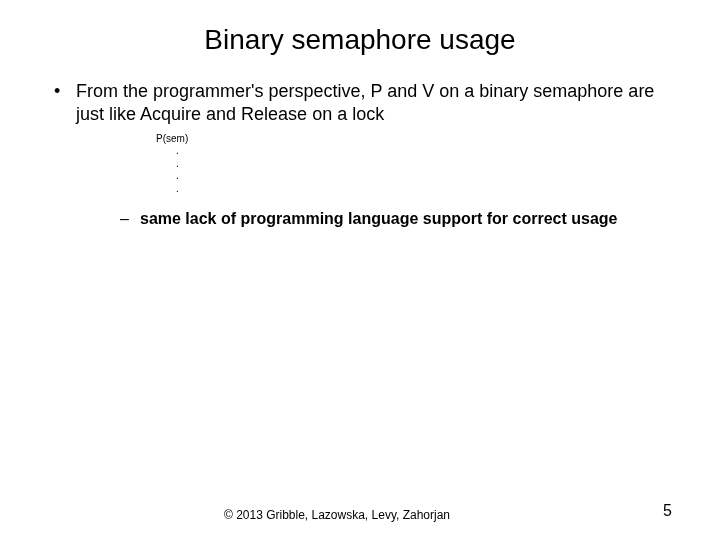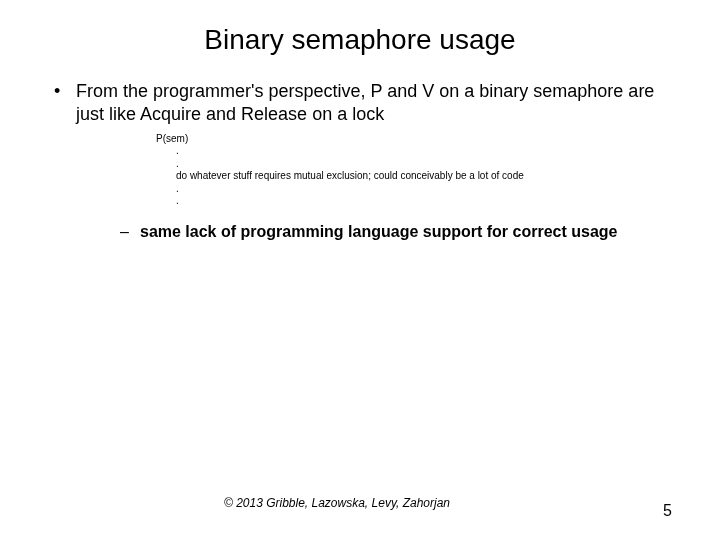--- a/index.html
+++ b/index.html
@@ -8,38 +8,37 @@
   .title { font-size: 28px; text-align: center; margin-bottom: 24px; font-weight: normal; }
   ul.top { list-style: none; }
   ul.top > li { position: relative; padding-left: 28px; font-size: 18px; line-height: 1.3; margin-bottom: 6px; }
   ul.top > li::before { content: "•"; position: absolute; left: 6px; top: 0; }
   .code-block { margin: 6px 0 6px 80px; font-size: 10px; line-height: 1.25; }
   .code-line { padding-left: 0; }
   .code-indent { padding-left: 20px; }
   ul.sub { list-style: none; margin: 14px 0 26px 40px; }
   ul.sub > li { position: relative; padding-left: 24px; font-size: 16px; font-weight: bold; line-height: 1.3; }
   ul.sub > li::before { content: "–"; position: absolute; left: 4px; top: 0; font-weight: normal; }
-  .footer { position: absolute; bottom: 30px; left: 0; width: 674px; text-align: center; font-size: 12px; font-style: italic; }
+  .footer { position: absolute; bottom: 18px; left: 0; width: 674px; text-align: center; font-size: 12px; }
   .pagenum { position: absolute; bottom: 20px; right: 48px; font-size: 16px; }
 </style>
 </head>
 <body>
 
 <div class="slide">
   <h1 class="title">Binary semaphore usage</h1>
 
   <ul class="top">
     <li>
       <span>From the programmer's perspective, P and V on a binary semaphore are just like Acquire and Release on a lock</span>
 
       <div class="code-block">
         <div class="code-line">P(sem)</div>
         <div class="code-indent">.</div>
         <div class="code-indent">.</div>
-        <div class="code-indent">do whatever stuff requires mutual exclusion; could conceivably be a lot of code</div>
         <div class="code-indent">.</div>
         <div class="code-indent">.</div>
       </div>
 
       <ul class="sub">
         <li>
           <span>same lack of programming language support for correct usage</span>
         </li>
       </ul>
     </li>

